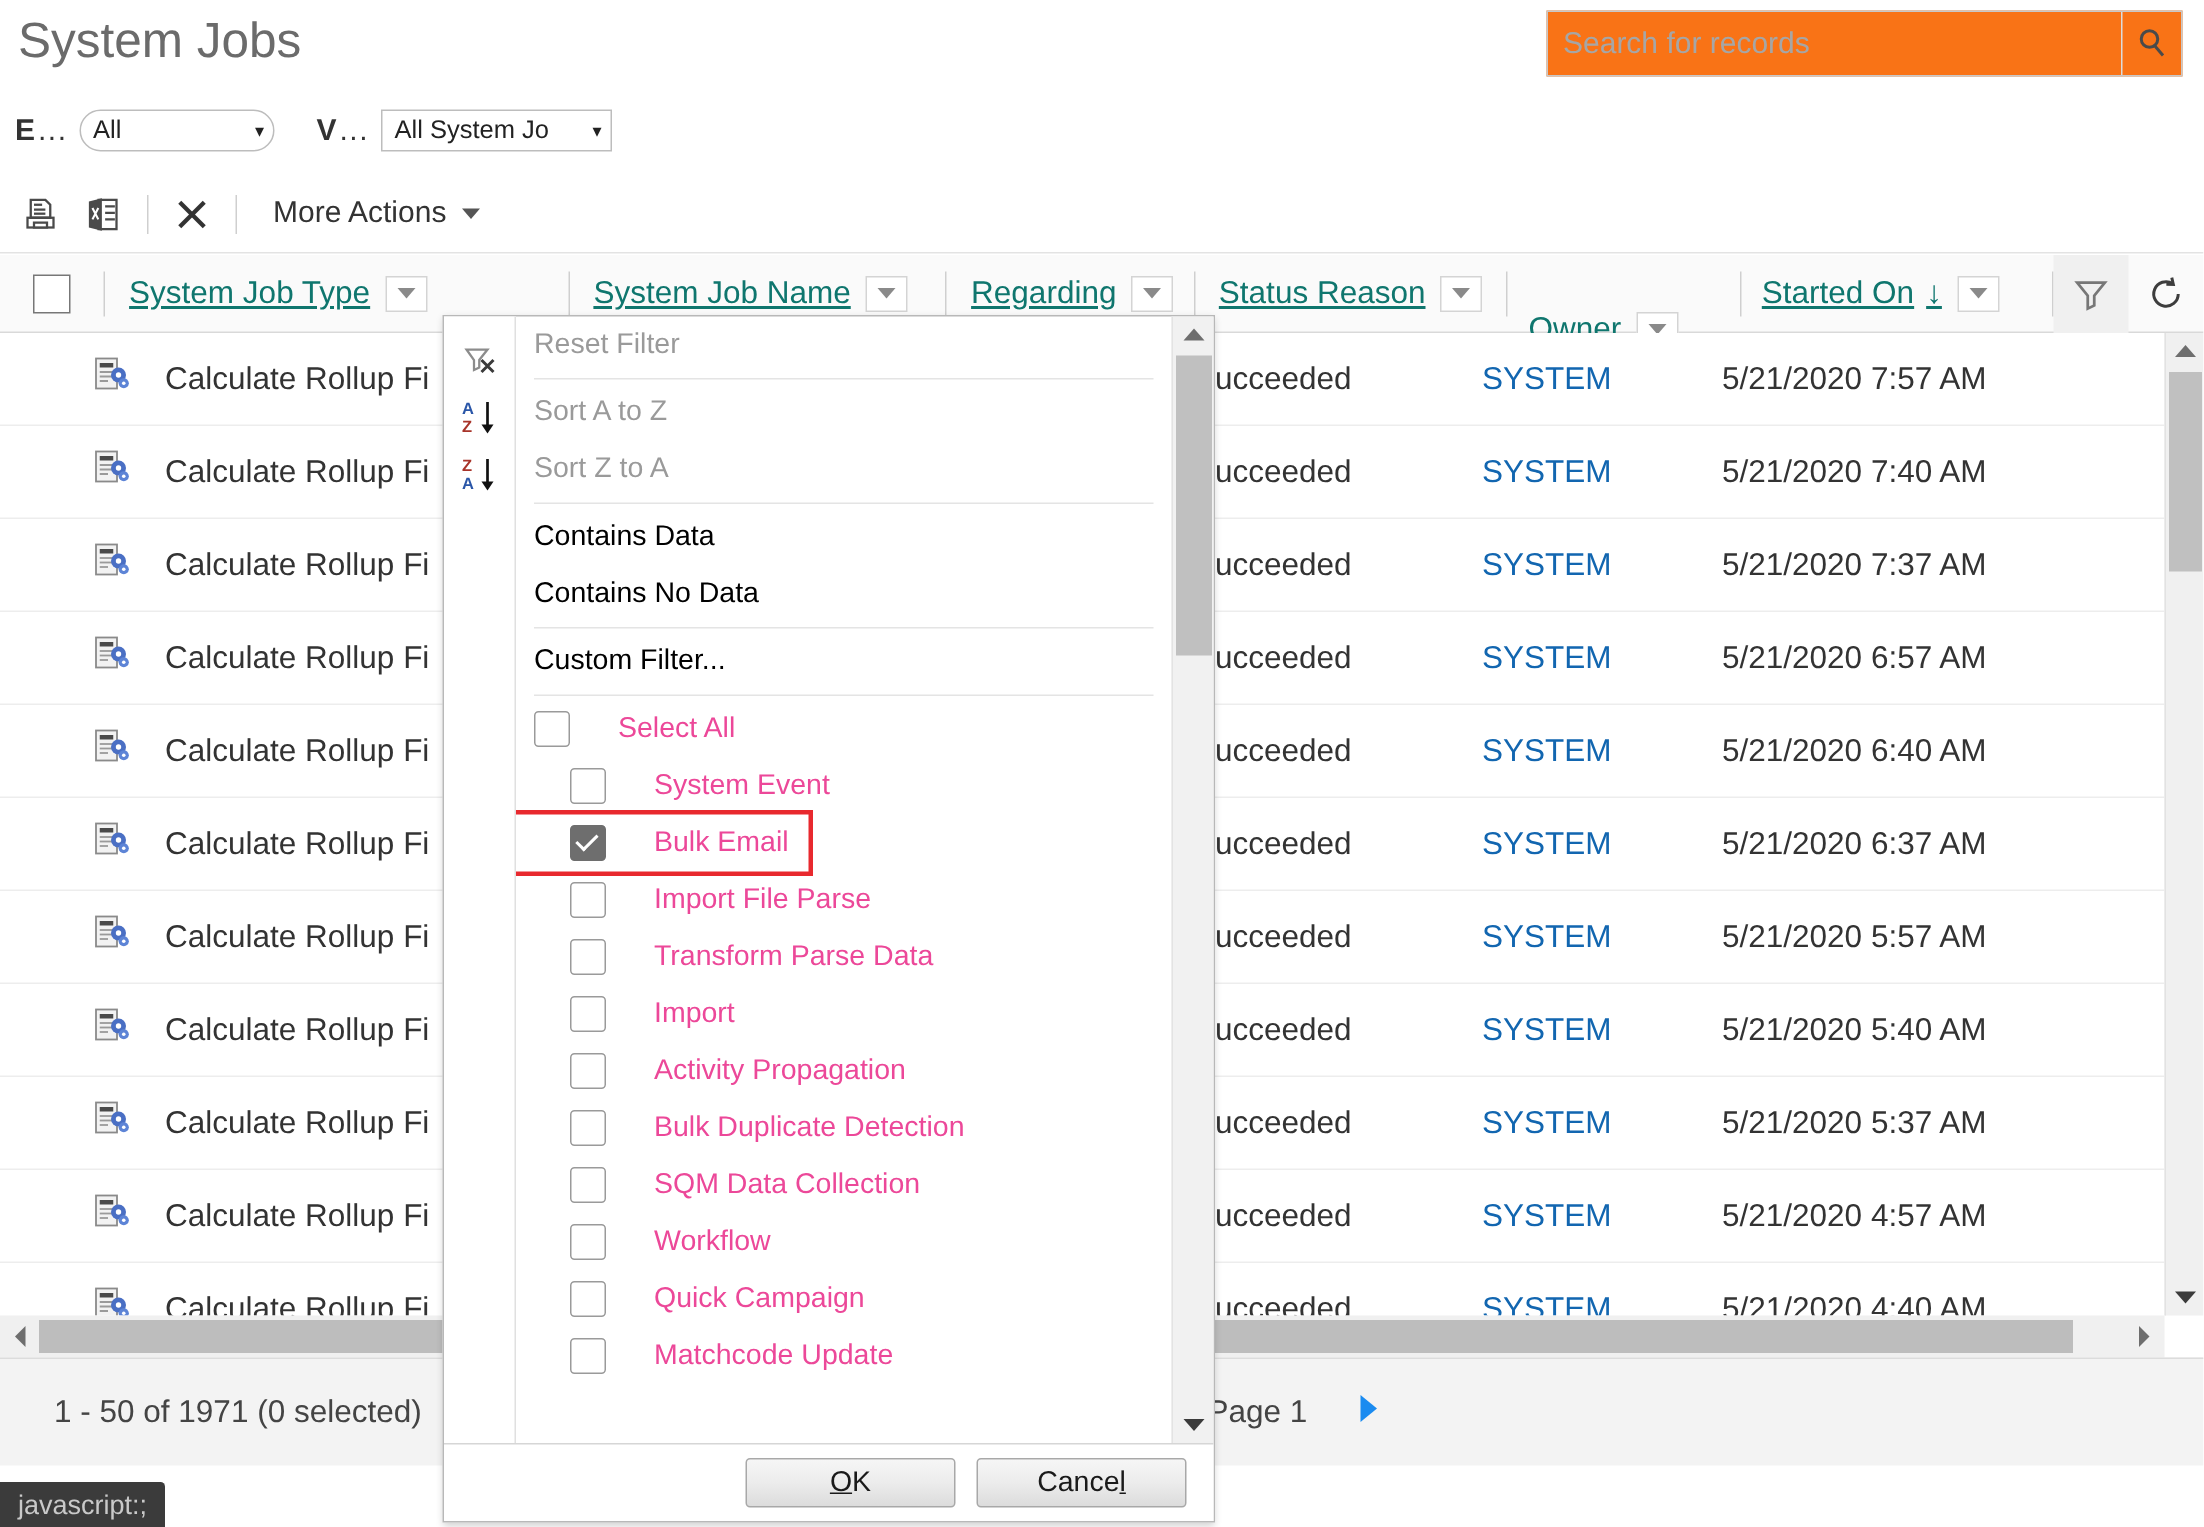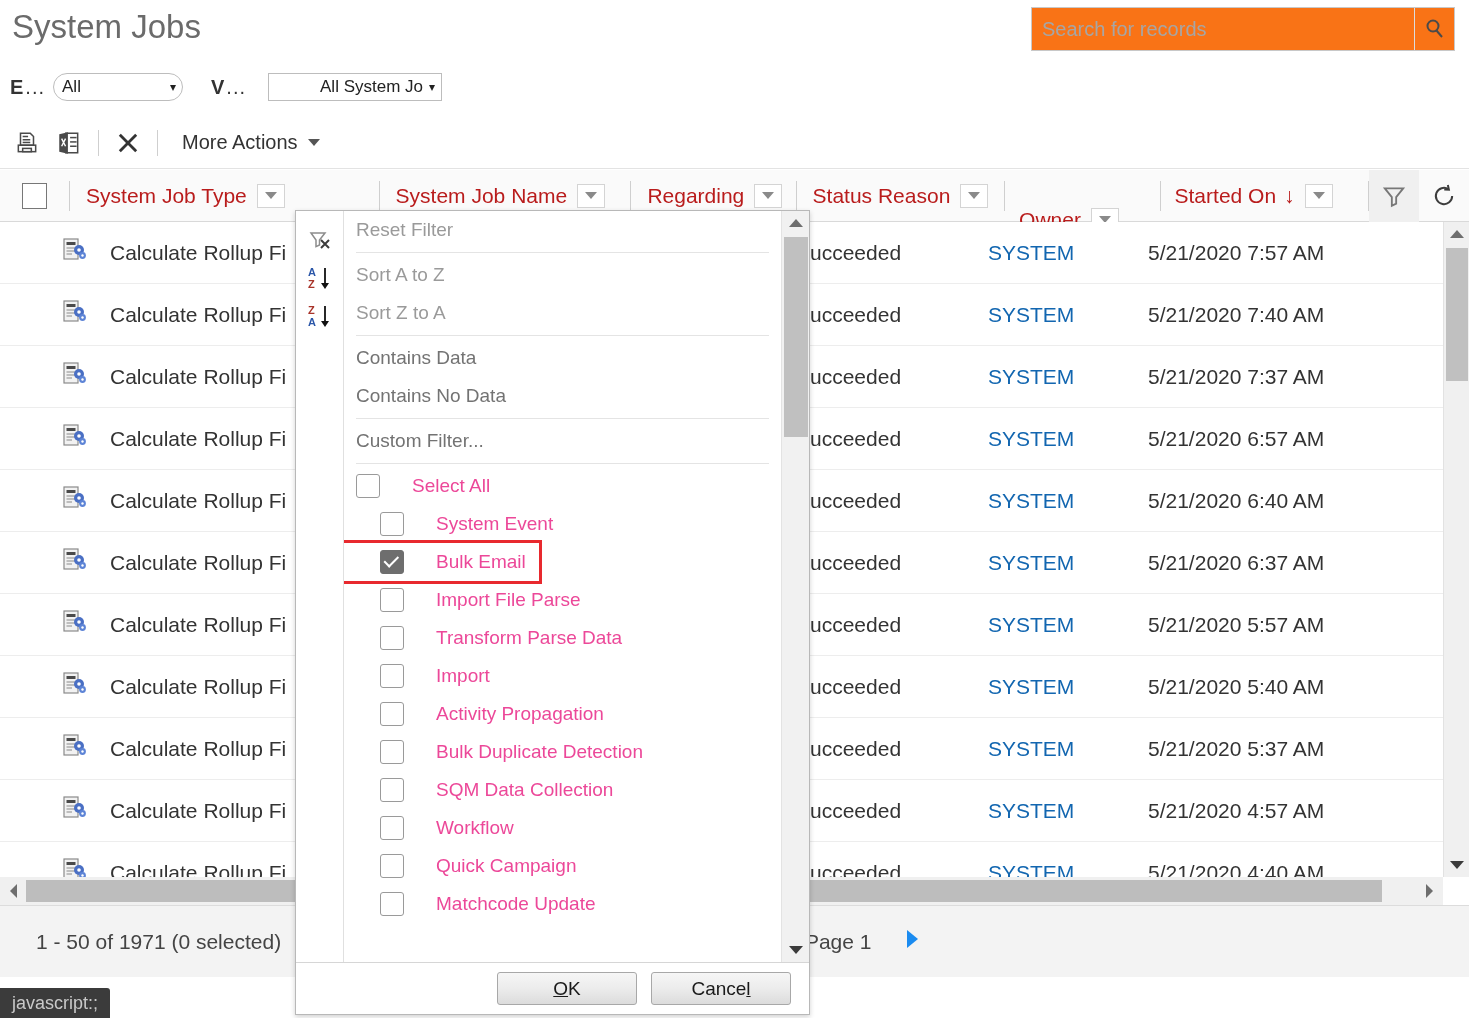--- a/index.html
+++ b/index.html
@@ -44,21 +44,21 @@
     display:flex; align-items:center; padding-left:10px;
   }
   .sel-label { font-size:20px; font-weight:bold; color:#333; margin-right:2px; }
   .sel-ell { font-size:20px; color:#333; margin-right:8px; letter-spacing:1px;}
   .sel-box {
     height:28px; border:1px solid #bdbdbd; background:#fff;
     display:flex; align-items:center; justify-content:space-between;
     padding:0 6px 0 8px; font-size:17px; color:#222; cursor:pointer;
   }
   #entity-select { width:130px;border-radius:14px; }
-  #view-select { width:174px; margin-left:14px;justify-content:flex-end; }
+  #view-select { width:154px; margin-left:0px; }
   .chev { font-size:12px; color:#222; margin-left:6px; }
 
   
   #toolbar {
     position:absolute; left:0; top:117px; width:100%; height:52px;
     display:flex; align-items:center; padding-left:6px;
     border-bottom:1px solid #e3e3e3; background:#fff;
   }
   .tb-icon {
     width:42px; height:40px; display:flex; align-items:center; justify-content:center;
@@ -72,21 +72,21 @@
   #more-actions .caret { width:0;height:0;border-left:6px solid transparent;border-right:6px solid transparent;border-top:7px solid #555; }
 
   
   #grid-header {
     position:absolute; left:0; top:170px; width:1469px; height:52px;
     background:#fafafa; border-bottom:1px solid #d9d9d9;
     display:flex; align-items:center;
   }
   .hcell {
     display:flex; align-items:center; height:52px;
-    font-size:21px; color:#b91c1c; position:relative;
+    font-size:21px; color:#0f766e; position:relative;text-decoration:underline;
   }
   .hcell .htext { white-space:nowrap; }
   .hdiv { width:1px; height:30px; background:#cfcfcf; }
   .hdrop {
     width:28px;height:24px;border:1px solid #d4d4d4;background:#fff;
     display:flex;align-items:center;justify-content:center;cursor:pointer;margin-left:10px;
   }
   .hdrop .tri { width:0;height:0;border-left:6px solid transparent;border-right:6px solid transparent;border-top:7px solid #8a8a8a; }
   #sel-all-box {
     width:26px;height:26px;border:1.5px solid #777;background:#fff;cursor:pointer;
@@ -158,21 +158,21 @@
   #fp-main { display:flex; flex:1; min-height:0; }
   #fp-icons {
     width:48px; border-right:1px solid #e0e0e0; padding-top:10px;
     display:flex; flex-direction:column; align-items:center; background:#fff;
   }
   .fp-icon { height:38px; display:flex; align-items:center; justify-content:center; width:100%; }
   #fp-content { flex:1; display:flex; flex-direction:column; min-width:0; }
   #fp-menu { padding:0 0 0 0; }
   .fp-item {
     height:38px; display:flex; align-items:center; font-size:19px;
-    color:#737373; padding-left:12px; cursor:pointer;
+    color:#000000; padding-left:12px; cursor:pointer;
   }
   .fp-item.disabled { color:#9a9a9a; }
   .fp-rule { height:1px; background:#e4e4e4; margin:3px 12px 3px 12px; }
   #fp-list { flex:1; overflow:hidden; }
   .chk-row { height:38px; display:flex; align-items:center; cursor:pointer; position:relative; }
   .chk-row.indent { padding-left:36px; }
   .chk {
     width:24px;height:24px;border:1px solid #9a9a9a;border-radius:3px;background:#fff;
     flex:0 0 auto; display:flex;align-items:center;justify-content:center;
   }

